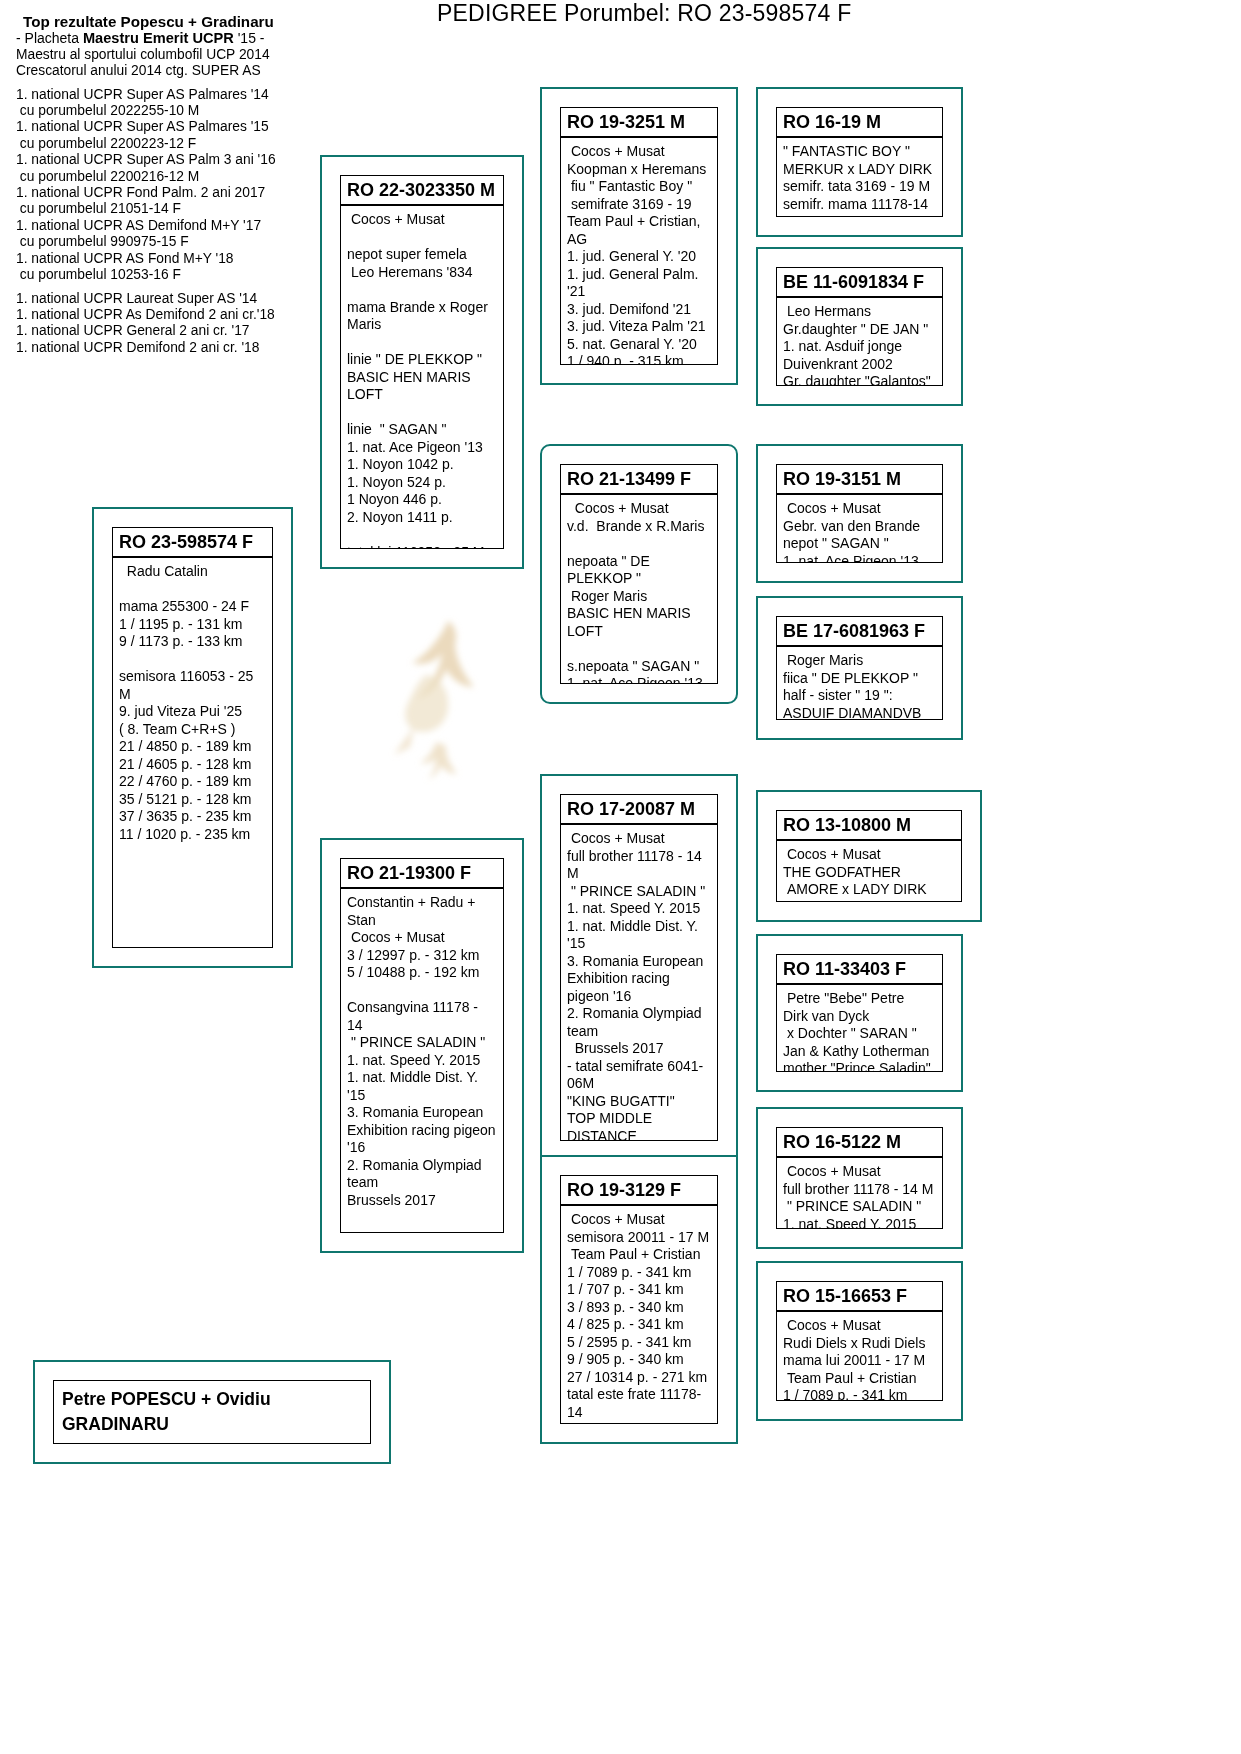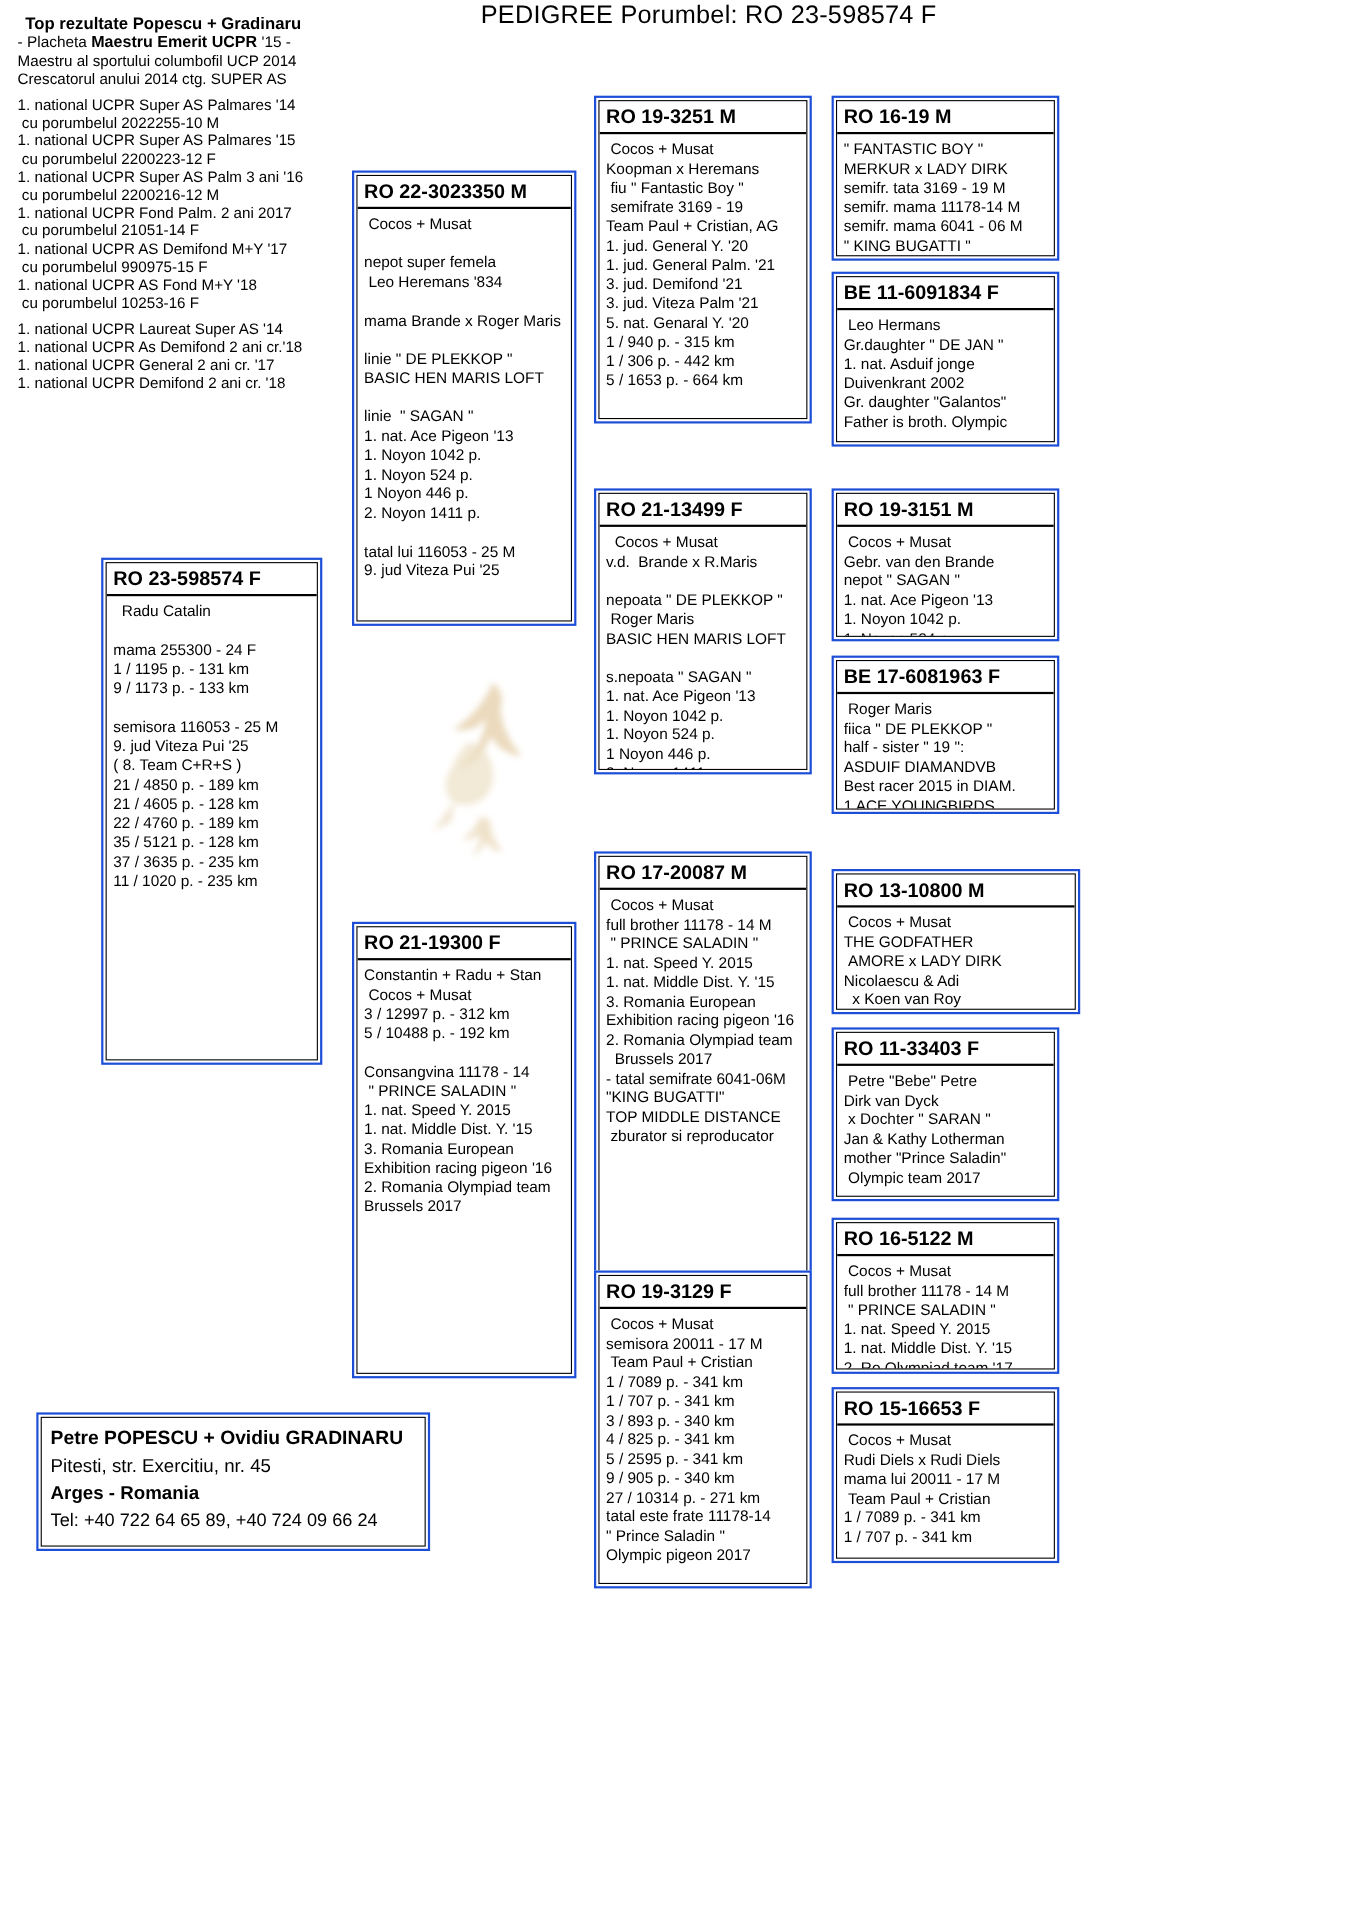--- a/index.html
+++ b/index.html
@@ -24,22 +24,22 @@
   }
   .results .r-title { font-weight:bold; font-size:15.2px; padding-left:7px; }
   .results .r-sub { font-size:14px; }
   .results .r-sub b { font-size:14.6px; }
   .r-lines { white-space:pre-wrap; }
   .r-gap { margin-top:7px; }
 
   
   .pbox {
     position:absolute;
-    border:2px solid #1d4ed8;
-    padding:2px;
+    border:2px solid #0f766e;
+    padding:18px;
     background:#fff;
   }
   .pbox .inner {
     border:1px solid #000;
     width:100%; height:100%;
     overflow:hidden;
   }
   .pbox .title {
     font-weight:bold; font-size:18px; line-height:22px;
     padding:3px 5px 3px 6px;
@@ -48,34 +48,34 @@
   .pbox .body {
     font-size:14px; line-height:17.5px;
     padding:5px 6px;
     white-space:pre-wrap;
   }
 
   .b-sire          { left:320px; top:155px;  width:204px; height:414px; }
   .b-subject       { left:92px;  top:507px;  width:201px; height:461px; }
   .b-dam           { left:320px; top:838px;  width:204px; height:415px; }
   .b-pp-grandsire  { left:540px; top:87px;   width:198px; height:298px; }
-  .b-pp-granddam   { left:540px; top:444px;  width:198px; height:260px; }
+  .b-pp-granddam   { left:540px; top:444px;  width:198px; height:260px;border-radius:10px; }
   .b-mp-grandsire  { left:540px; top:774px;  width:198px; height:387px; }
   .b-mp-granddam   { left:540px; top:1107px; width:198px; height:289px;margin-top:48px; }
   .b-ggp1          { left:756px; top:87px;   width:207px; height:150px; }
   .b-ggp2          { left:756px; top:247px;  width:207px; height:159px; }
   .b-ggp3          { left:756px; top:444px;  width:207px; height:139px; }
   .b-ggp4          { left:756px; top:596px;  width:207px; height:144px; }
   .b-ggp5          { left:756px; top:774px;  width:226px; height:132px;margin-top:16px; }
   .b-ggp6          { left:756px; top:934px;  width:207px; height:158px; }
   .b-ggp7          { left:756px; top:1107px; width:207px; height:142px; }
   .b-ggp8          { left:756px; top:1261px; width:207px; height:160px; }
 
   
-  .contact-box { left:33px; top:1284px; width:358px; height:126px; }
+  .contact-box { left:33px; top:1360px; width:358px; height:104px; }
   .contact-box .inner { padding:6px 8px; }
   .contact-box .c1 { font-weight:bold; font-size:17.5px; line-height:25px; }
   .contact-box .c2 { font-size:17px;   line-height:25px; }
   .contact-box .c3 { font-weight:bold; font-size:17px; line-height:25px; }
   .contact-box .c4 { font-size:16.5px; line-height:25px; }
 
   
   .pigeon { position:absolute; left:366px; top:615px; width:150px; height:180px; }
 </style>
 </head>

